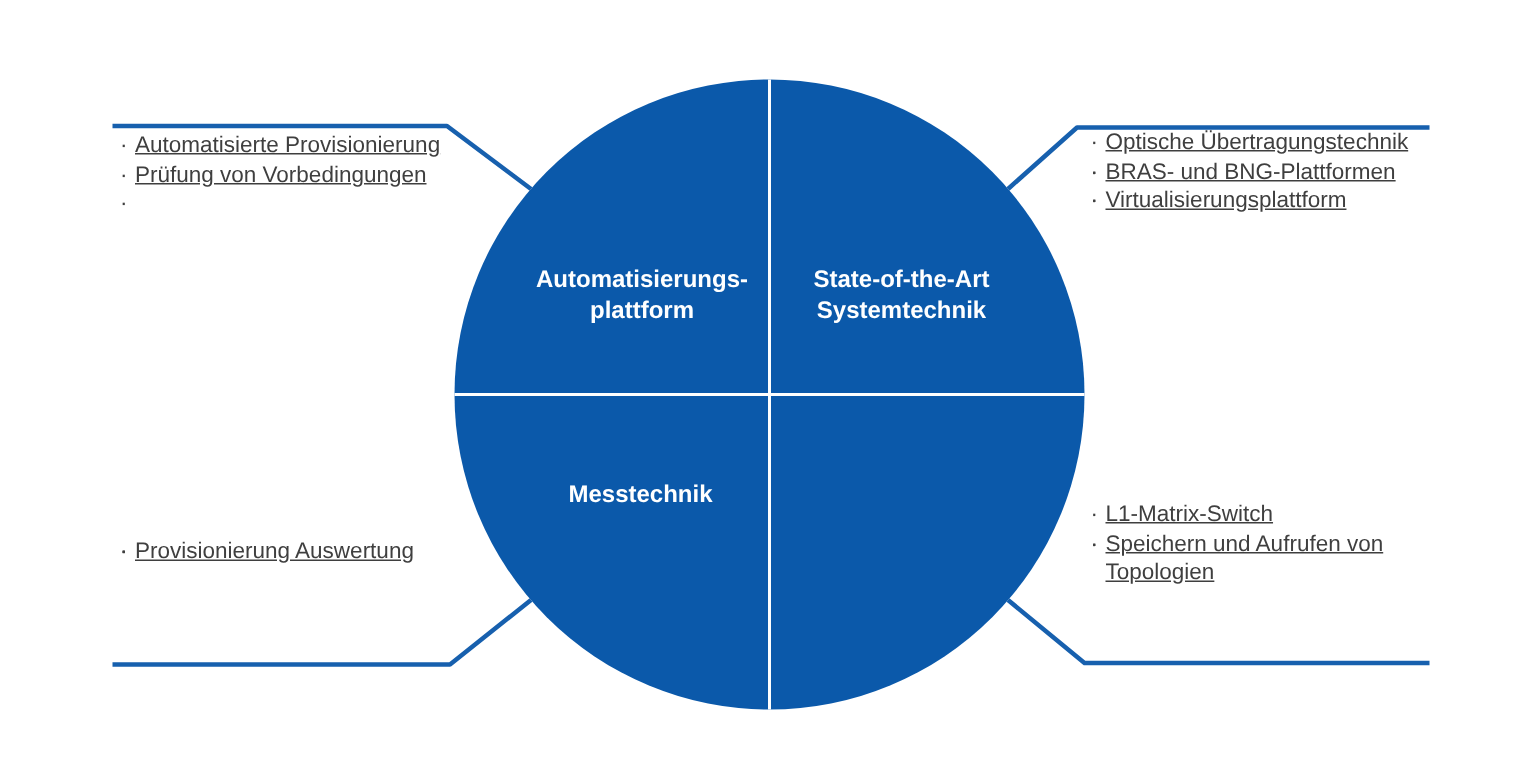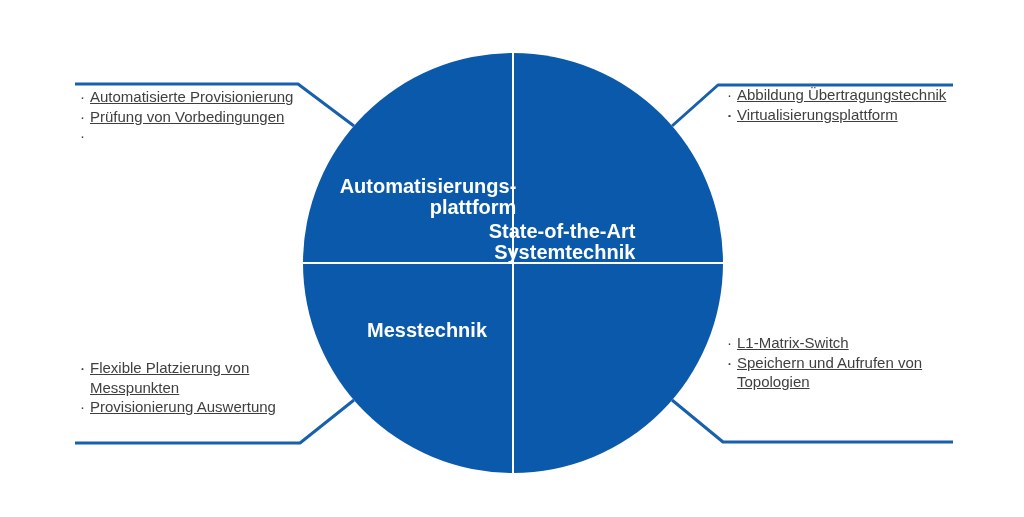--- a/index.html
+++ b/index.html
@@ -25,27 +25,27 @@
     width: 270px;
   }
   .item { position: relative; padding-left: 11px; }
   .item .bullet { position: absolute; left: 1px; top: 0; }
   .item .txt { white-space: pre-line; text-decoration: underline; }
   .qlabel {
     position: absolute;
     transform: translate(-50%, -50%);
     color: var(--label_white, #ffffff);
     font-weight: bold;
-    font-size: 20px;
+    font-size: 16px;
     line-height: 21px;
-    text-align: right;
+    text-align: center;
     white-space: pre-line;
   }
   .q-tl { left: 428px; top: 197px; }
-  .q-tr { left: 562px; top: 197px; margin-top: 45px; }
+  .q-tr { left: 601px; top: 197px; }
   .q-bl { left: 427px; top: 330px; }
   .q-br { left: 595px; top: 328px; }
   .list-tl { left: 79px;  top: 87px;  }
   .list-tr { left: 726px; top: 85px;  }
   .list-bl { left: 79px;  top: 358px; }
   .list-br { left: 726px; top: 333px; }
 </style>
 </head>
 <body>
 
@@ -80,45 +80,44 @@
       <span class="txt">Prüfung von Vorbedingungen</span>
     </div>
     <div class="item">
       <span class="bullet">·</span>
     </div>
   </div>
 
   <div class="list list-tr">
     <div class="item">
       <span class="bullet">·</span>
-      <span class="txt">Abbildung Übertragungstechnik</span>
+      <span class="txt">Optische Übertragungstechnik</span>
     </div>
     <div class="item">
       <span class="bullet">·</span>
     </div>
     <div class="item">
       <span class="bullet">·</span>
+      <span class="txt">BRAS- und BNG-Plattformen</span>
     </div>
     <div class="item">
       <span class="bullet">·</span>
     </div>
     <div class="item">
       <span class="bullet">·</span>
       <span class="txt">Virtualisierungsplattform</span>
     </div>
   </div>
 
   <div class="list list-bl">
     <div class="item">
       <span class="bullet">·</span>
     </div>
     <div class="item">
       <span class="bullet">·</span>
-      <span class="txt">Flexible Platzierung von
-Messpunkten</span>
     </div>
     <div class="item">
       <span class="bullet">·</span>
       <span class="txt">Provisionierung Auswertung</span>
     </div>
   </div>
 
   <div class="list list-br">
     <div class="item">
       <span class="bullet">·</span>

